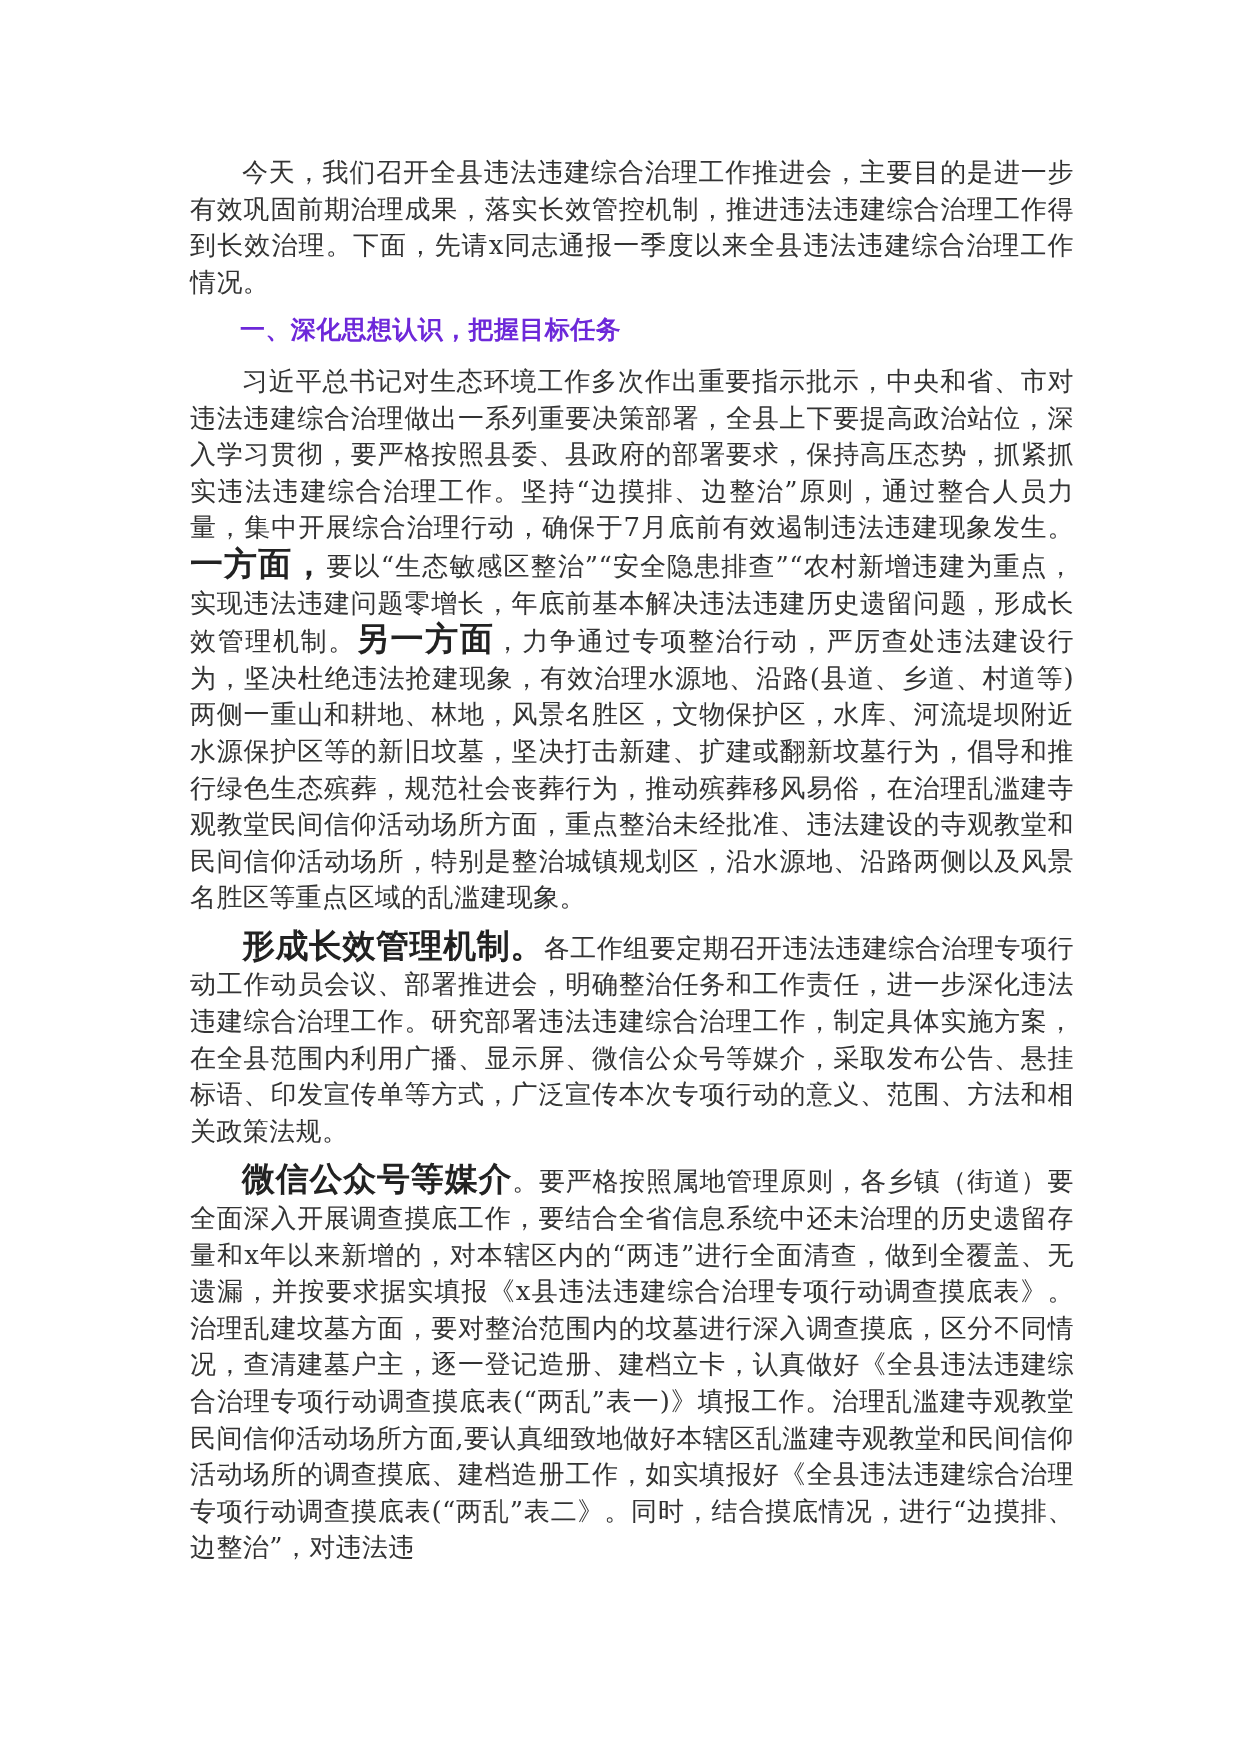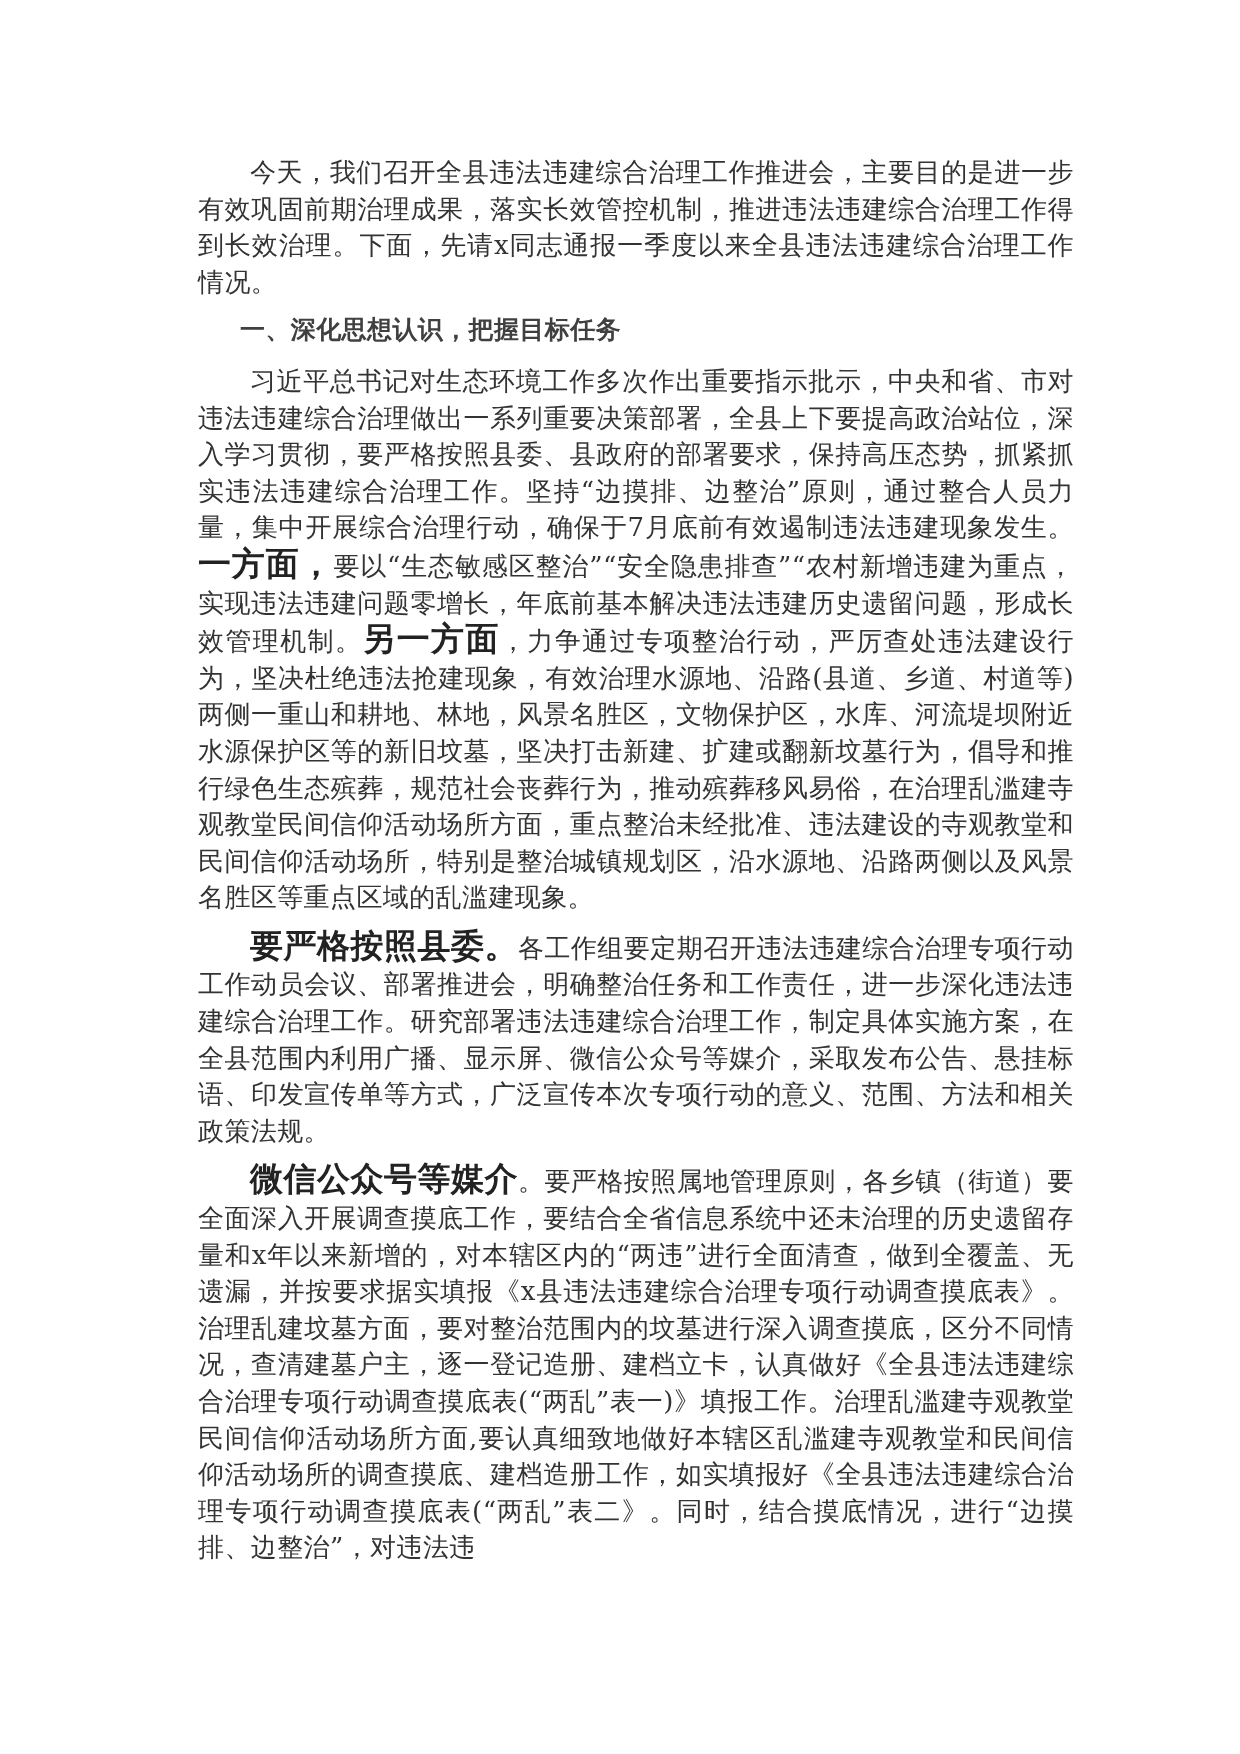--- a/index.html
+++ b/index.html
@@ -9,33 +9,33 @@
     left: 190px;
     top: 154px;
     width: 884px;
     font-family: "DejaVu Serif", "Liberation Serif", serif;
     font-size: 26px;
     line-height: 36.6px;
     color: #333333;
     letter-spacing: 0.4px;
   }
   .p { margin: 0 0 12px 0; text-align: justify; text-justify: inter-character; }
-  .indent { text-indent: 2em; margin-left: 8px; }
+  .indent { text-indent: 2em; }
   .salutation { margin-bottom: 12px; }
-  .heading { font-weight: bold; color: #404040; margin: 6px 0 14px 0; text-indent: 2em; font-family: "DejaVu Sans", "Liberation Sans", sans-serif; font-size: 25px; }
+  .heading { font-weight: bold; color: #6d28d9; margin: 6px 0 14px 0; text-indent: 2em; font-family: "DejaVu Sans", "Liberation Sans", sans-serif; font-size: 25px; }
   b, .bold { font-weight: bold; color: #222; font-family: "DejaVu Sans", "Liberation Sans", sans-serif; font-size: 33px; }
 </style>
 </head>
 <body>
 
 <div class="page">
 
   <p class="p indent">今天，我们召开全县违法违建综合治理工作推进会，主要目的是进一步有效巩固前期治理成果，落实长效管控机制，推进违法违建综合治理工作得到长效治理。下面，先请x同志通报一季度以来全县违法违建综合治理工作情况。</p>
 
   <p class="p heading">一、深化思想认识，把握目标任务</p>
 
   <p class="p indent"><span>习近平总书记对生态环境工作多次作出重要指示批示，中央和省、市对违法违建综合治理做出一系列重要决策部署，全县上下要提高政治站位，深入学习贯彻，要严格按照县委、县政府的部署要求，保持高压态势，抓紧抓实违法违建综合治理工作。坚持“边摸排、边整治”原则，通过整合人员力量，集中开展综合治理行动，确保于7月底前有效遏制违法违建现象发生。</span><b>一方面，</b><span>要以“生态敏感区整治”“安全隐患排查”“农村新增违建为重点，实现违法违建问题零增长，年底前基本解决违法违建历史遗留问题，形成长效管理机制。</span><b>另一方面</b><span>，力争通过专项整治行动，严厉查处违法建设行为，坚决杜绝违法抢建现象，有效治理水源地、沿路(县道、乡道、村道等)两侧一重山和耕地、林地，风景名胜区，文物保护区，水库、河流堤坝附近水源保护区等的新旧坟墓，坚决打击新建、扩建或翻新坟墓行为，倡导和推行绿色生态殡葬，规范社会丧葬行为，推动殡葬移风易俗，在治理乱滥建寺观教堂民间信仰活动场所方面，重点整治未经批准、违法建设的寺观教堂和民间信仰活动场所，特别是整治城镇规划区，沿水源地、沿路两侧以及风景名胜区等重点区域的乱滥建现象。</span></p>
 
 
-  <p class="p indent"><b>要严格按照县委。</b><span>各工作组要定期召开违法违建综合治理专项行动工作动员会议、部署推进会，明确整治任务和工作责任，进一步深化违法违建综合治理工作。研究部署违法违建综合治理工作，制定具体实施方案，在全县范围内利用广播、显示屏、微信公众号等媒介，采取发布公告、悬挂标语、印发宣传单等方式，广泛宣传本次专项行动的意义、范围、方法和相关政策法规。</span></p>
+  <p class="p indent"><b>形成长效管理机制。</b><span>各工作组要定期召开违法违建综合治理专项行动工作动员会议、部署推进会，明确整治任务和工作责任，进一步深化违法违建综合治理工作。研究部署违法违建综合治理工作，制定具体实施方案，在全县范围内利用广播、显示屏、微信公众号等媒介，采取发布公告、悬挂标语、印发宣传单等方式，广泛宣传本次专项行动的意义、范围、方法和相关政策法规。</span></p>
 
   <p class="p indent"><b>微信公众号等媒介</b><span>。要严格按照属地管理原则，各乡镇（街道）要全面深入开展调查摸底工作，要结合全省信息系统中还未治理的历史遗留存量和x年以来新增的，对本辖区内的“两违”进行全面清查，做到全覆盖、无遗漏，并按要求据实填报《x县违法违建综合治理专项行动调查摸底表》。治理乱建坟墓方面，要对整治范围内的坟墓进行深入调查摸底，区分不同情况，查清建墓户主，逐一登记造册、建档立卡，认真做好《全县违法违建综合治理专项行动调查摸底表(“两乱”表一)》填报工作。治理乱滥建寺观教堂民间信仰活动场所方面,要认真细致地做好本辖区乱滥建寺观教堂和民间信仰活动场所的调查摸底、建档造册工作，如实填报好《全县违法违建综合治理专项行动调查摸底表(“两乱”表二》。同时，结合摸底情况，进行“边摸排、边整治”，对违法违</span></p>
 </div>
 
 </body></html>

